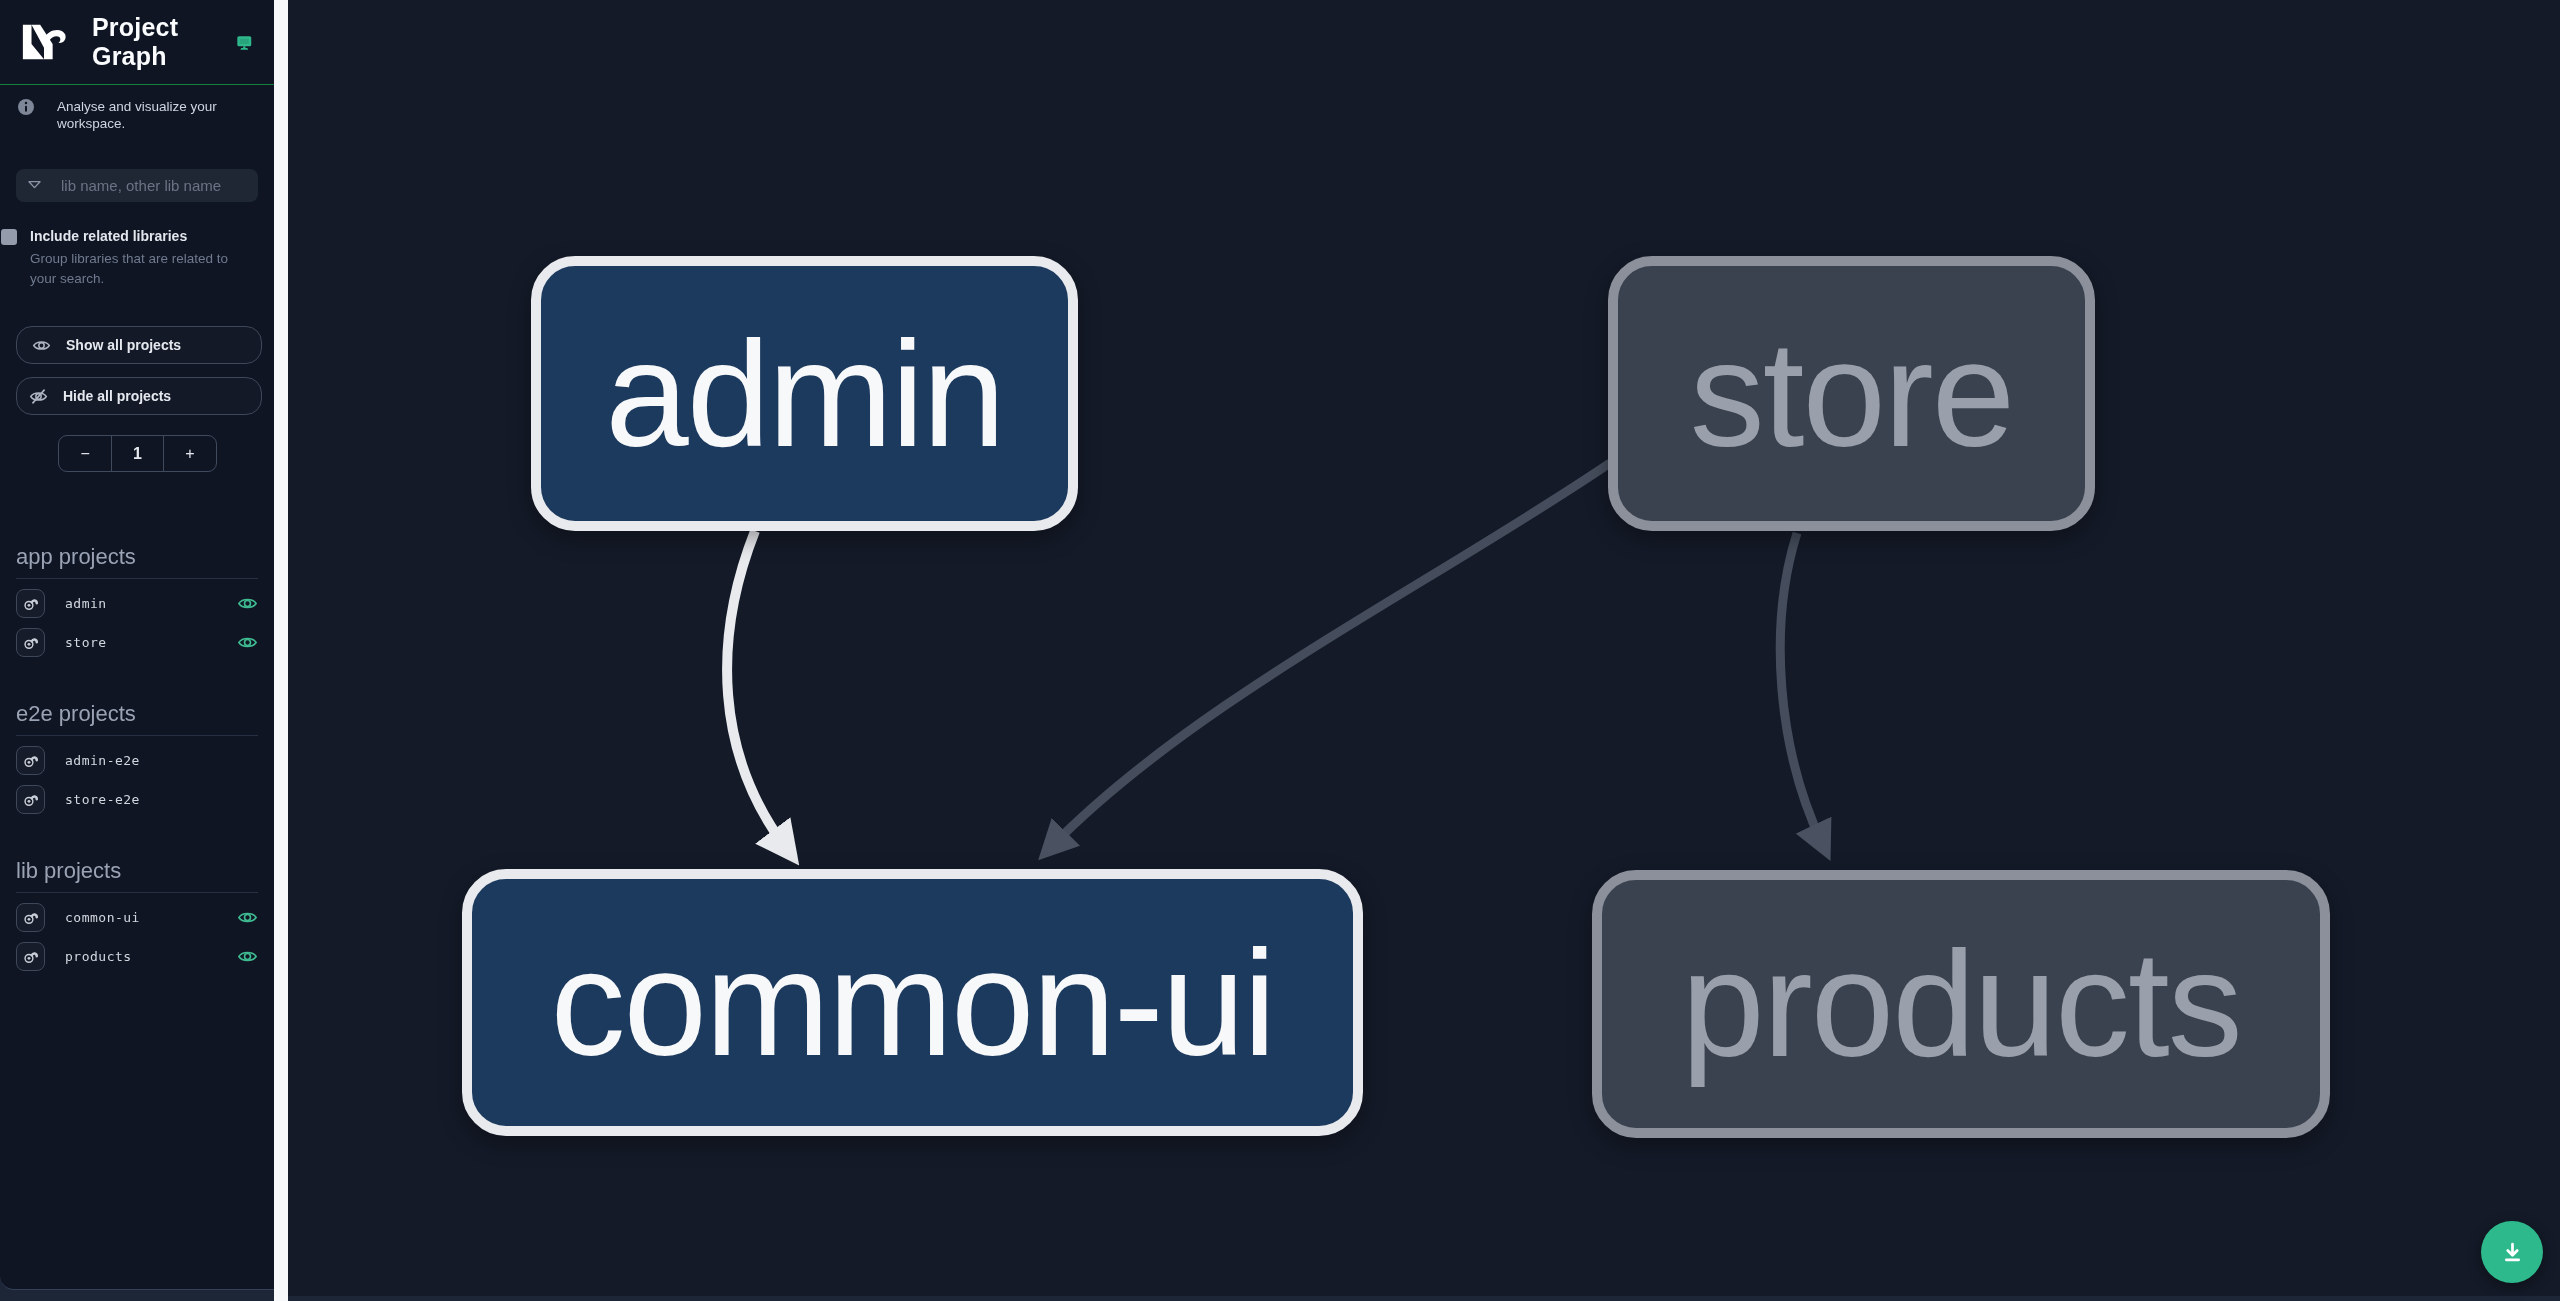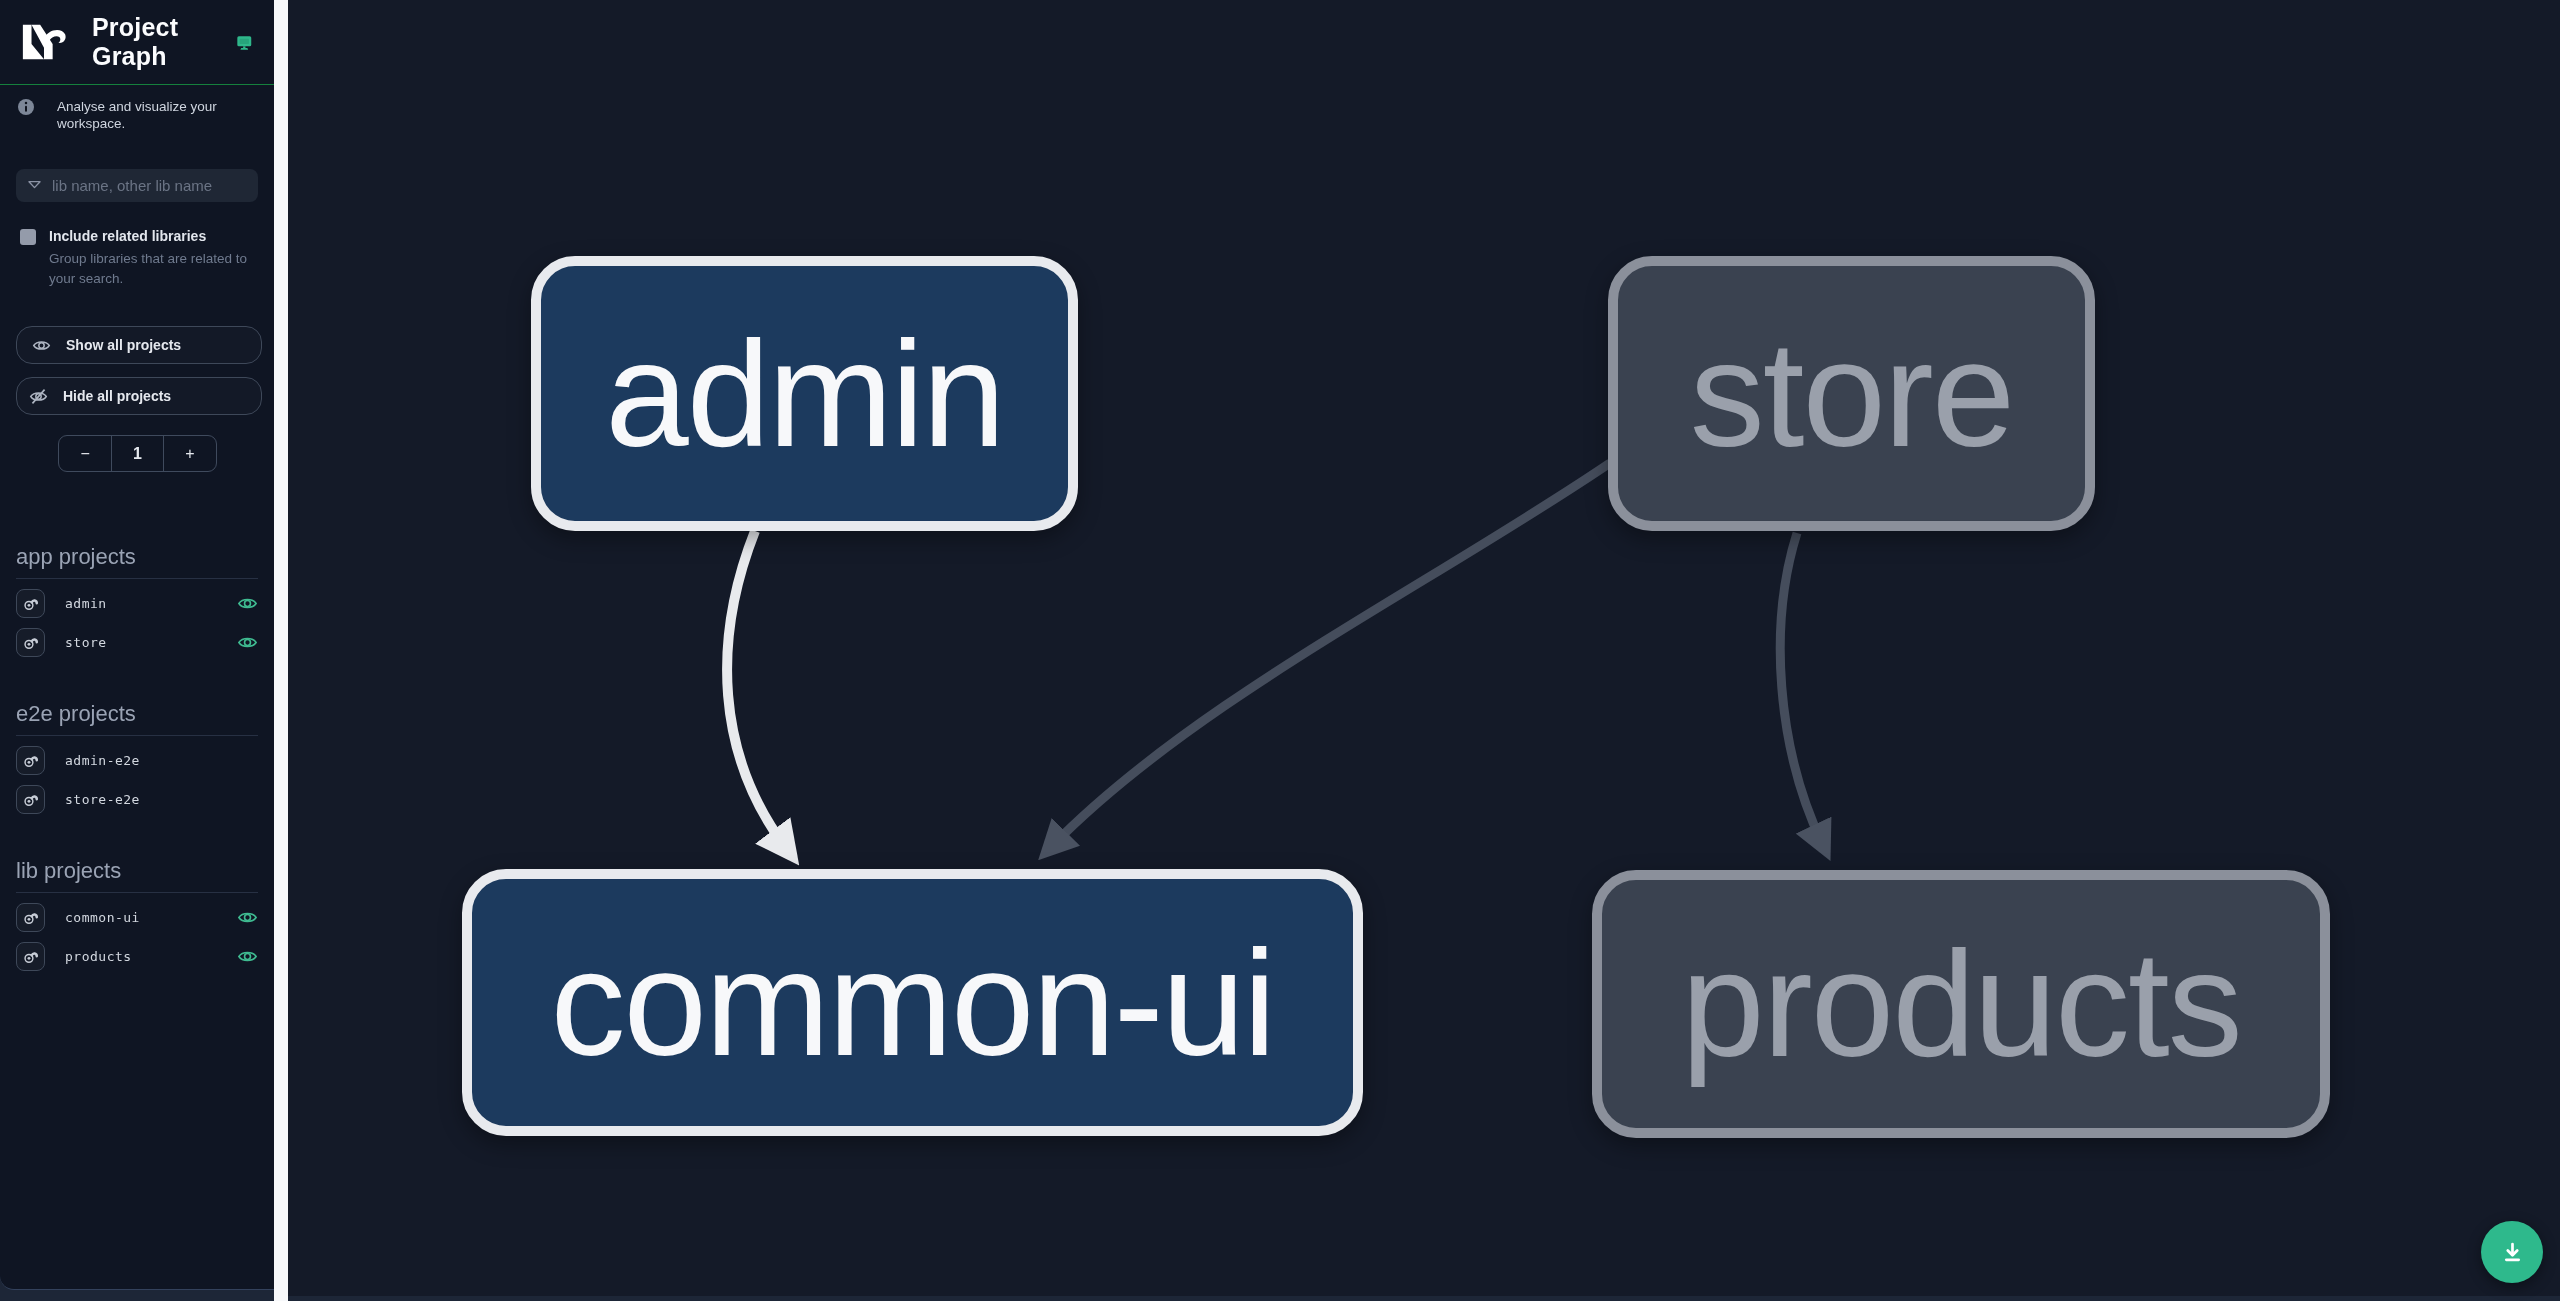--- a/index.html
+++ b/index.html
@@ -51,31 +51,31 @@
   .sb-header .logo { width:48px; height:40px; flex:0 0 auto; }
   .sb-title { font-size:25px; font-weight:700; color:#fbfcfe; margin-left:24px; letter-spacing:0.2px; }
   .sb-header .monitor { width:27px; height:27px; margin-left:28px; }
 
   .tagline { display:flex; align-items:flex-start; gap:23px; padding:13px 16px 0 18px; }
   .tagline svg { width:16px; height:16px; margin-top:1px; flex:0 0 auto; }
   .tagline span { font-size:13.5px; color:#cfd5df; line-height:17px; }
 
   .filter-box {
     margin:37px 16px 0 16px; height:33px; background:#1f2735; border-radius:8px;
-    display:flex; align-items:center; padding:0 10px; gap:9px;
+    display:flex; align-items:center; padding:0 10px; gap:18px;
   }
   .filter-box svg { width:17px; height:17px; flex:0 0 auto; }
   .filter-box input {
     background:transparent; border:none; outline:none; width:100%;
     font-family:"Liberation Sans", sans-serif; font-size:15px; color:#dfe4ec;
   }
   .filter-box input::placeholder { color:#68embedded; }
   .filter-box input::placeholder { color:#6b7485; }
 
-  .toggle { display:flex; gap:13px; padding:0 20px; }
+  .toggle { display:flex; gap:13px; padding:0 1px; }
   .toggle .box {
     width:16px; height:16px; border-radius:3px; flex:0 0 auto; margin-top:1px;
     display:flex; align-items:center; justify-content:center;
   }
   .box.gray  { background:#949baa; }
   .box.white { background:#ffffff; }
   .box.teal  { background:#2fb78b; }
   .box.teal svg { width:12px; height:12px; }
   .toggle .txt .lbl { font-size:14px; font-weight:700; color:#e2e6ed; line-height:16px; }
   .toggle .txt .desc { font-size:13.5px; color:#6f7a8e; line-height:20px; margin-top:5px; width:218px; }

